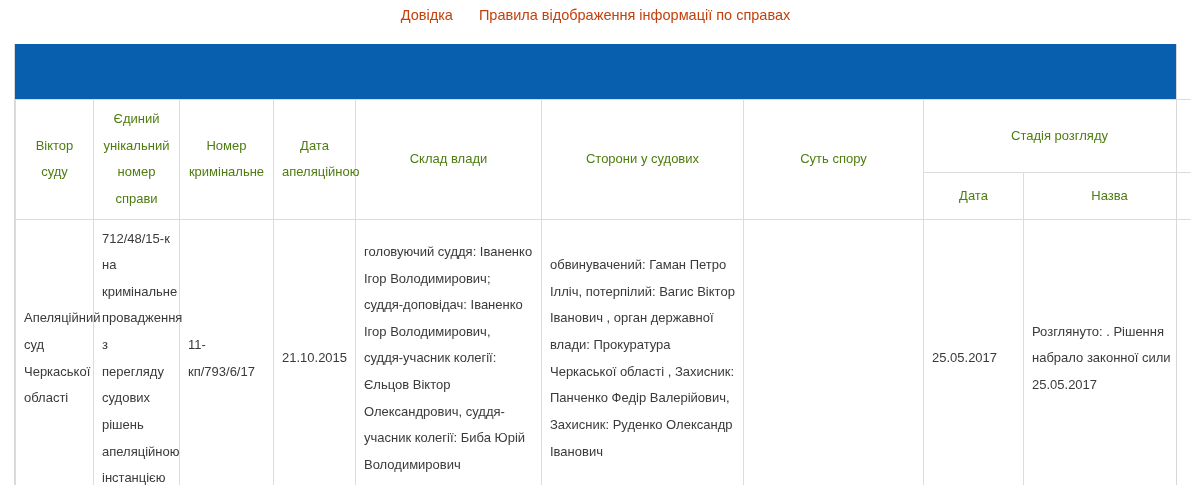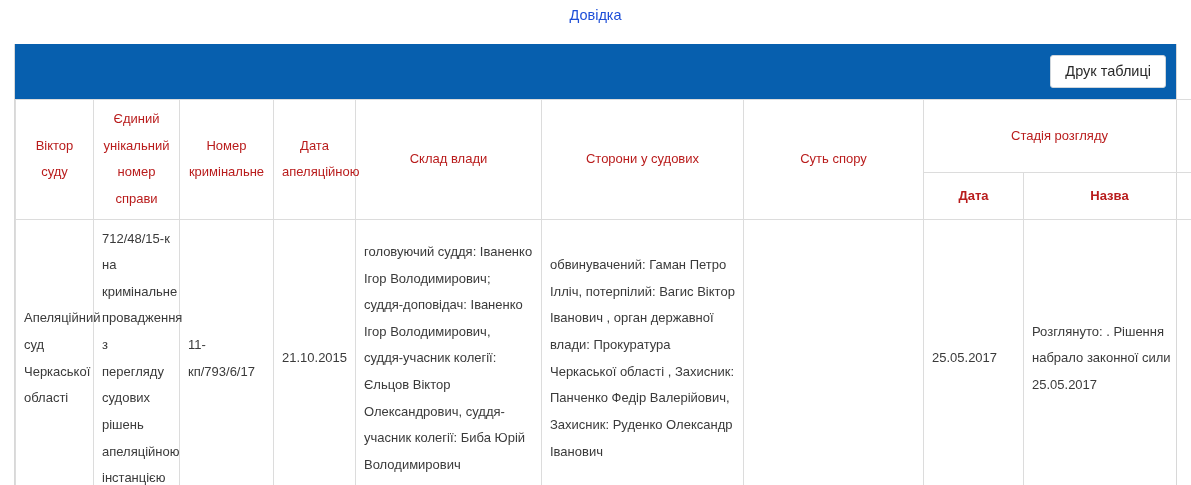--- a/index.html
+++ b/index.html
@@ -19,21 +19,21 @@
   
   .top-links {
     height: 30px;
     display: flex;
     align-items: center;
     justify-content: center;
     gap: 26px;
     font-size: 14.5px;
   }
   .top-links a {
-    color: #1d4ed8;
+    color: #c2410c;
     text-decoration: none;
   }
 
   
   .card {
     margin: 14px 14px 0 14px;
     border: 1px solid #d8d8d8;
     border-top: none;
     background: #fff;
   }
@@ -69,30 +69,29 @@
     table-layout: fixed;
   }
   table.case-table th,
   table.case-table td {
     border: 1px solid #dcdcdc;
     vertical-align: middle;
     padding: 6px 8px;
     font-weight: normal;
   }
   table.case-table th {
-    color: #b91c1c;
+    color: #4d7c0f;
     font-size: 13px;
     text-align: center;
     line-height: 2.05;
     height: 112px;
   }
   table.case-table th.sub {
     height: 40px;
     line-height: 1.2;
-    font-weight: bold;
   }
   table.case-table td {
     color: #3a3a3a;
     line-height: 2.05;
     vertical-align: middle;
   }
   td.link-cell, td.link-cell * { color: #1268b3; }
   td.plain { color: #3a3a3a; }
   td.body-narrow { line-height: 2.05; }
   td.sides { line-height: 1.85; }
@@ -107,26 +106,26 @@
   col.c-sides   { width: 202px; }
   col.c-essence { width: 180px; }
   col.c-sdate   { width: 100px; }
   col.c-sname   { width: 172px; }
 </style>
 </head>
 <body>
 
 <div class="top-links">
   <a href="#">Довідка</a>
+  <a href="#">Правила відображення інформації по справах</a>
 </div>
 
 <div class="card">
 
   <div class="toolbar">
-    <button class="btn" type="button">Друк таблиці</button>
   </div>
 
   <table class="case-table">
     <colgroup>
       <col class="c-court">
         <col class="c-uid">
         <col class="c-num">
         <col class="c-date">
       <col class="c-compo">
         <col class="c-sides">

